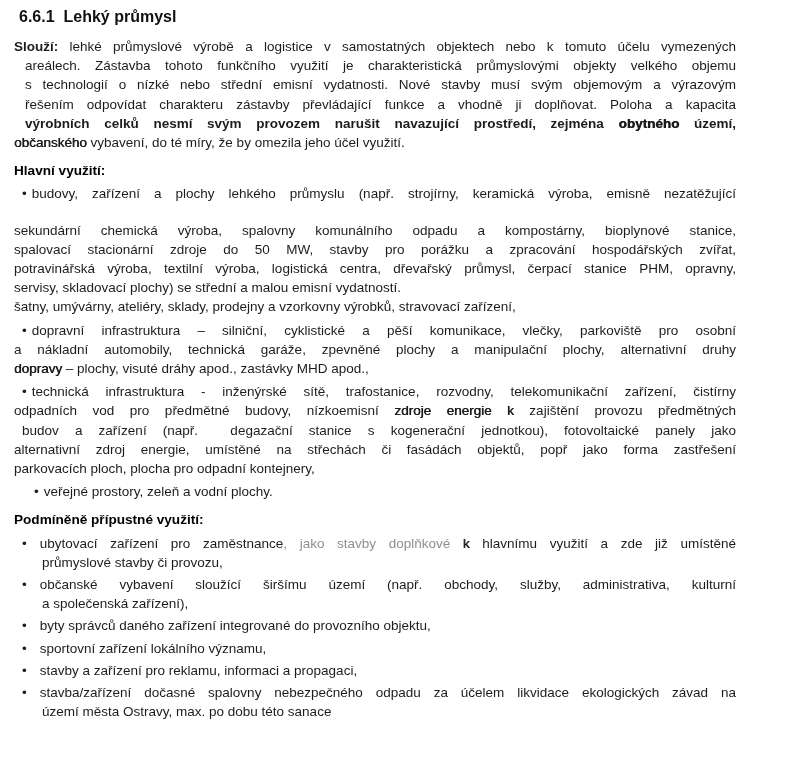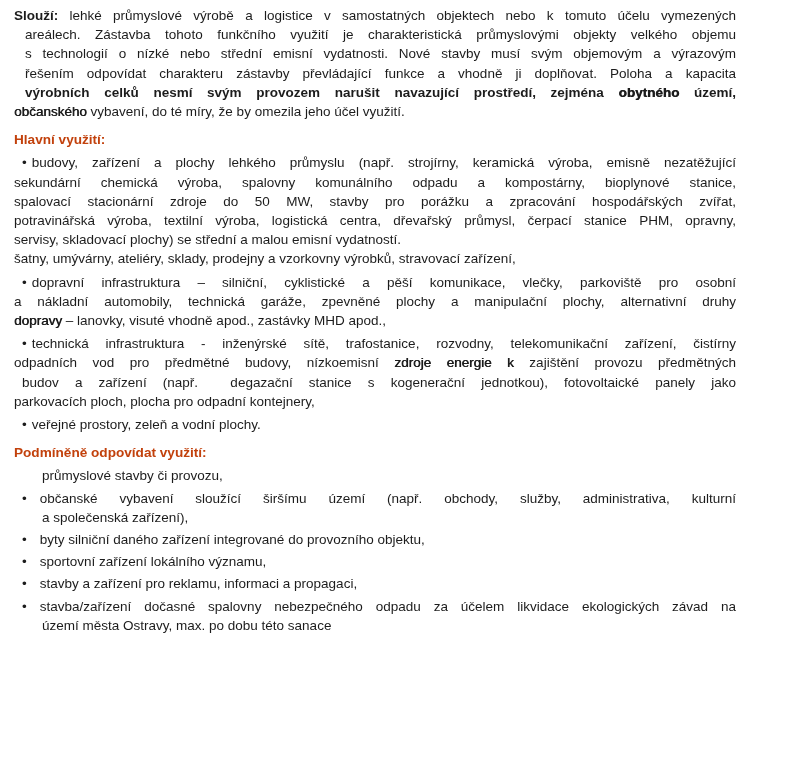--- a/index.html
+++ b/index.html
@@ -8,21 +8,21 @@
     font-family:"Liberation Sans",sans-serif;
     color:#1c1c1c;
   }
   #page{padding:6px 60px 0 14px;}
   h1.doc-title{
     font-size:16px;line-height:22px;font-weight:bold;
     margin:0 0 9px 0;padding-left:5px;color:#111;
   }
   h2.sec-title{
     font-size:13.6px;line-height:19.2px;font-weight:bold;
-    margin:9px 0 4px 0;color:#c2410c;
+    margin:9px 0 4px 0;color:#000000;
   }
   .para{margin:0;}
   .line{
     font-size:13.5px;line-height:19.2px;
     text-align:justify;
   }
   .line.fit{text-align-last:justify;}
   .dot{display:inline;}
   .sp{display:inline-block;height:1px;vertical-align:baseline;}
   .r-bold{font-weight:bold;}
@@ -31,69 +31,72 @@
   .sec-flat .bullet{margin-bottom:4px;}
   .sec-flat .bullet:last-child{margin-bottom:0;}
   .sec-hang .bullet{margin-bottom:3px;}
   .sec-hang .bullet:last-child{margin-bottom:0;}
   .intro{margin-bottom:2px;}
 </style>
 </head>
 <body>
 
 <div id="page">
+  <h1 class="doc-title">6.6.1&nbsp; Lehký průmysl</h1>
   <div id="doc-body">
       <div class="para intro">
         <div class="line fit" style="padding-left: 0px;"><span class="r-bold">Slouží:</span><span class="r-normal"> lehké průmyslové výrobě a logistice v samostatných objektech nebo k tomuto účelu vymezených</span></div>
         <div class="line fit" style="padding-left: 11px;"><span class="r-normal">areálech. Zástavba tohoto funkčního využití je charakteristická průmyslovými objekty velkého objemu</span></div>
         <div class="line fit" style="padding-left: 11px;"><span class="r-normal">s technologií o nízké nebo střední emisní vydatnosti. Nové stavby musí svým objemovým a výrazovým</span></div>
         <div class="line fit" style="padding-left: 11px;"><span class="r-normal">řešením odpovídat charakteru zástavby převládající funkce a vhodně ji doplňovat. Poloha a kapacita</span></div>
         <div class="line fit" style="padding-left: 11px; font-weight: bold;"><span class="r-normal">výrobních celků nesmí svým provozem narušit navazující prostředí, zejména </span><span class="r-semi">obytného</span><span class="r-normal"> území,</span></div>
         <div class="line" style="padding-left: 0px;"><span class="r-semi">občanského</span><span class="r-normal"> vybavení, do té míry, že by omezila jeho účel využití.</span></div>
       </div>
       <div class="section sec-flat">
         <h2 class="sec-title">Hlavní využití:</h2>
         <div class="para bullet">
           <div class="line fit" style="padding-left: 8px;"><span class="dot">•</span><span class="sp" style="width: 5px;"></span><span class="r-normal">budovy, zařízení a plochy lehkého průmyslu (např. strojírny, keramická výroba, emisně nezatěžující</span></div>
-          <div class="line fit" style="padding-left: 0px;"><span class="r-normal">sekundární chemická výroba, spalovny komunálního odpadu a kompostárny, bioplynové stanice,</span></div>
+          <div class="line fit" style="padding-left: 0px; margin-top: 17px;"><span class="r-normal">sekundární chemická výroba, spalovny komunálního odpadu a kompostárny, bioplynové stanice,</span></div>
           <div class="line fit" style="padding-left: 0px;"><span class="r-normal">spalovací stacionární zdroje do 50 MW, stavby pro porážku a zpracování hospodářských zvířat,</span></div>
           <div class="line fit" style="padding-left: 0px;"><span class="r-normal">potravinářská výroba, textilní výroba, logistická centra, dřevařský průmysl, čerpací stanice PHM, opravny,</span></div>
           <div class="line" style="padding-left: 0px;"><span class="r-normal">servisy, skladovací plochy) se střední a malou emisní vydatností.</span></div>
         </div>
       </div>
       <div class="section sec-flat">
         <div class="para bullet">
           <div class="line" style="padding-left: 0px;"><span class="r-normal">šatny, umývárny, ateliéry, sklady, prodejny a vzorkovny výrobků, stravovací zařízení,</span></div>
         </div>
         <div class="para bullet">
           <div class="line fit" style="padding-left: 8px;"><span class="dot">•</span><span class="sp" style="width: 5px;"></span><span class="r-normal">dopravní infrastruktura – silniční, cyklistické a pěší komunikace, vlečky, parkoviště pro osobní</span></div>
           <div class="line fit" style="padding-left: 0px;"><span class="r-normal">a nákladní automobily, technická garáže, zpevněné plochy a manipulační plochy, alternativní druhy</span></div>
-          <div class="line" style="padding-left: 0px;"><span class="r-semi">dopravy</span><span class="r-normal"> – lanovky, visuté vhodně apod., zastávky MHD apod.,</span></div>
+          <div class="line" style="padding-left: 0px;"><span class="r-semi">dopravy</span><span class="r-normal"> – plochy, visuté dráhy apod., zastávky MHD apod.,</span></div>
         </div>
         <div class="para bullet">
           <div class="line fit" style="padding-left: 8px;"><span class="dot">•</span><span class="sp" style="width: 5px;"></span><span class="r-normal">technická infrastruktura - inženýrské sítě, trafostanice, rozvodny, telekomunikační zařízení, čistírny</span></div>
           <div class="line fit" style="padding-left: 0px;"><span class="r-normal">odpadních vod pro předmětné budovy, nízkoemisní </span><span class="r-semi">zdroje energie k</span><span class="r-normal">&nbsp;zajištění provozu předmětných</span></div>
           <div class="line fit" style="padding-left: 8px;"><span class="r-normal">budov a zařízení (např.&nbsp; degazační stanice s&nbsp;kogenerační jednotkou), fotovoltaické panely jako</span></div>
+          <div class="line fit" style="padding-left: 0px;"><span class="r-normal">alternativní zdroj energie, umístěné na střechách či fasádách objektů, popř jako forma zastřešení</span></div>
           <div class="line" style="padding-left: 0px;"><span class="r-normal">parkovacích ploch, plocha pro odpadní kontejnery,</span></div>
         </div>
         <div class="para bullet">
-          <div class="line" style="padding-left: 8px;"><span class="dot">•</span><span class="sp" style="width: 5px;"></span><span class="r-normal">veřejné prostory, zeleň a vodní plochy.</span></div>
+          <div class="line" style="padding-left: 8px; margin-left: 12px;"><span class="dot">•</span><span class="sp" style="width: 5px;"></span><span class="r-normal">veřejné prostory, zeleň a vodní plochy.</span></div>
         </div>
       </div>
       <div class="section sec-hang">
-        <h2 class="sec-title">Podmíněně odpovídat využití:</h2>
+        <h2 class="sec-title">Podmíněně přípustné využití:</h2>
         <div class="para bullet">
+          <div class="line fit" style="padding-left: 8px;"><span class="dot">•</span><span class="sp" style="width: 13px;"></span><span class="r-normal">ubytovací zařízení pro zaměstnance</span><span class="r-gray">, jako stavby doplňkové </span><span class="r-semi">k</span><span class="r-normal">&nbsp;hlavnímu využití a zde již umístěné</span></div>
           <div class="line" style="padding-left: 28px;"><span class="r-normal">průmyslové stavby či provozu,</span></div>
         </div>
         <div class="para bullet">
           <div class="line fit" style="padding-left: 8px;"><span class="dot">•</span><span class="sp" style="width: 13px;"></span><span class="r-normal">občanské vybavení sloužící širšímu území (např. obchody, služby, administrativa, kulturní</span></div>
           <div class="line" style="padding-left: 28px;"><span class="r-normal">a společenská zařízení),</span></div>
         </div>
         <div class="para bullet">
-          <div class="line" style="padding-left: 8px;"><span class="dot">•</span><span class="sp" style="width: 13px;"></span><span class="r-normal">byty silniční daného zařízení integrované do provozního objektu,</span></div>
+          <div class="line" style="padding-left: 8px;"><span class="dot">•</span><span class="sp" style="width: 13px;"></span><span class="r-normal">byty správců daného zařízení integrované do provozního objektu,</span></div>
         </div>
         <div class="para bullet">
           <div class="line" style="padding-left: 8px;"><span class="dot">•</span><span class="sp" style="width: 13px;"></span><span class="r-normal">sportovní zařízení lokálního významu,</span></div>
         </div>
         <div class="para bullet">
           <div class="line" style="padding-left: 8px;"><span class="dot">•</span><span class="sp" style="width: 13px;"></span><span class="r-normal">stavby a zařízení pro reklamu, informaci a propagaci,</span></div>
         </div>
         <div class="para bullet">
           <div class="line fit" style="padding-left: 8px;"><span class="dot">•</span><span class="sp" style="width: 13px;"></span><span class="r-normal">stavba/zařízení dočasné spalovny nebezpečného odpadu za účelem likvidace ekologických závad na</span></div>
           <div class="line" style="padding-left: 28px;"><span class="r-normal">území města Ostravy, max. po dobu této sanace</span></div>

